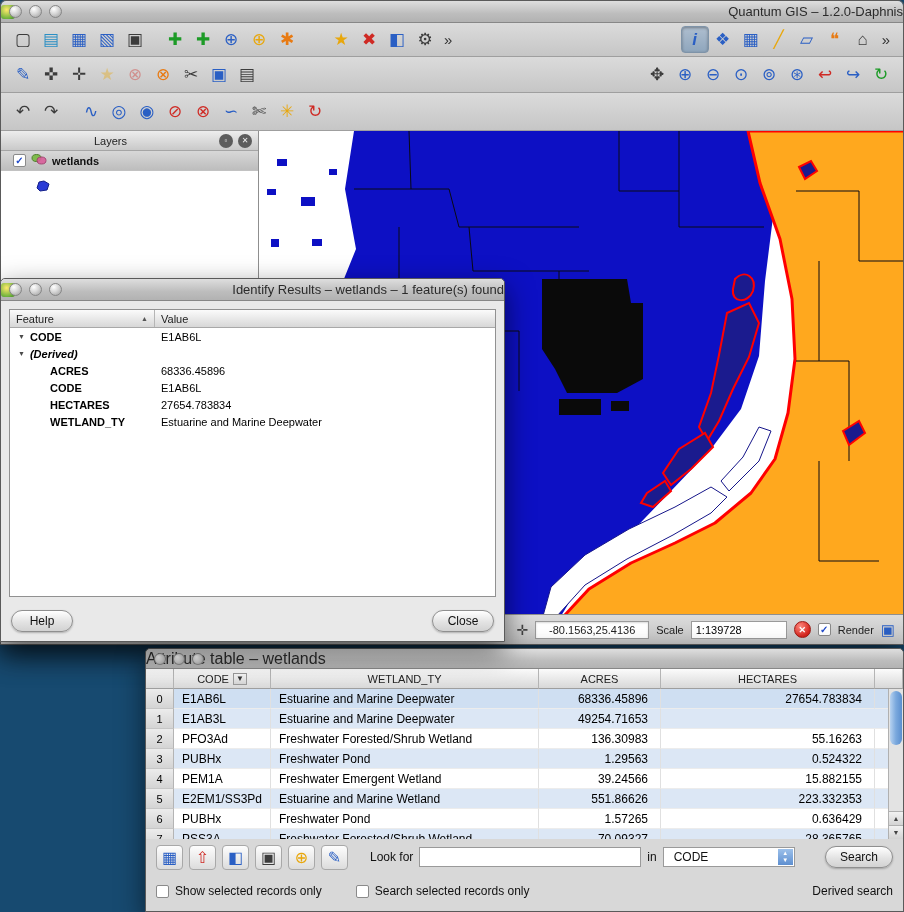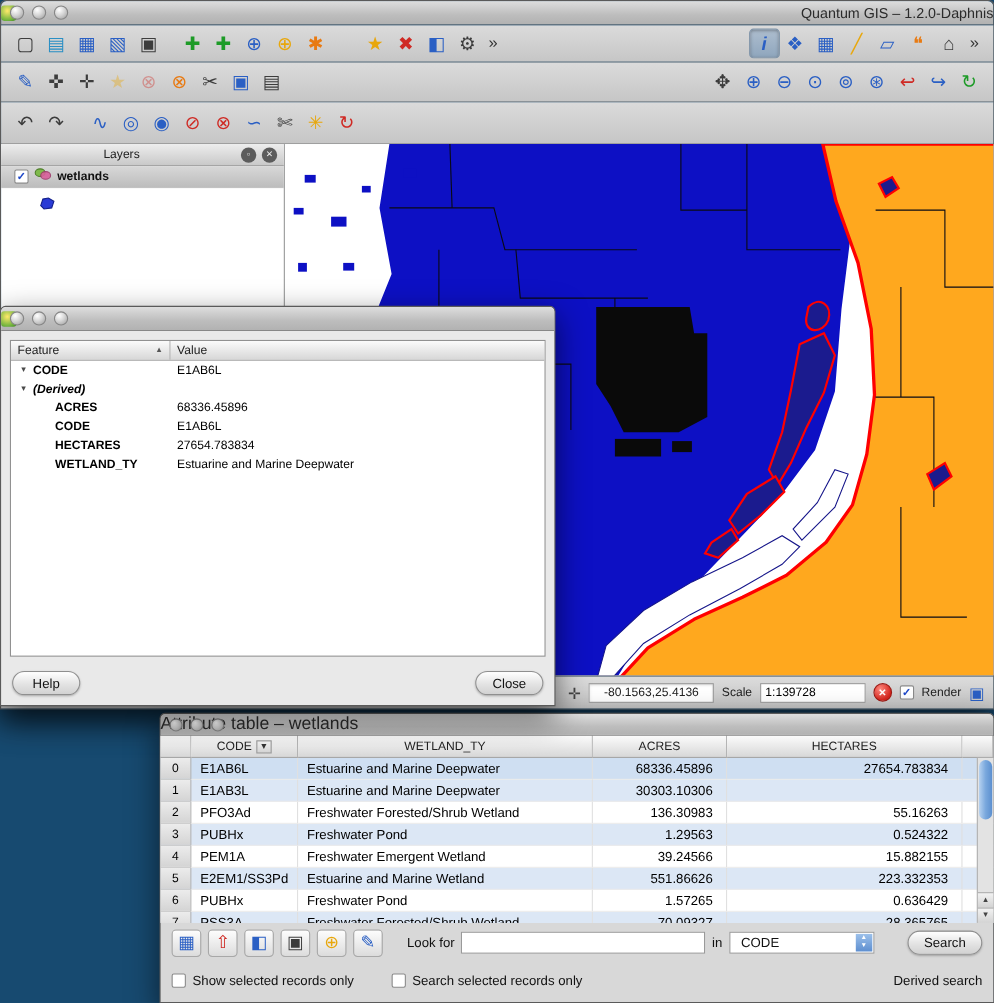--- a/index.html
+++ b/index.html
@@ -287,21 +287,21 @@
         <span class="at-c w-code">E1AB6L</span>
         <span class="at-c w-wet">Estuarine and Marine Deepwater</span>
         <span class="at-c w-acres num">68336.45896</span>
         <span class="at-c w-hect num">27654.783834</span>
         <span class="at-c w-fill"></span>
       </div>
       <div class="at-row alt">
         <span class="at-n">1</span>
         <span class="at-c w-code">E1AB3L</span>
         <span class="at-c w-wet">Estuarine and Marine Deepwater</span>
-        <span class="at-c w-acres num">30303.10306</span>
+        <span class="at-c w-acres num">49254.71653</span>
         <span class="at-c w-fill"></span>
       </div>
       <div class="at-row">
         <span class="at-n">2</span>
         <span class="at-c w-code">PFO3Ad</span>
         <span class="at-c w-wet">Freshwater Forested/Shrub Wetland</span>
         <span class="at-c w-acres num">136.30983</span>
         <span class="at-c w-hect num">55.16263</span>
         <span class="at-c w-fill"></span>
       </div>
@@ -388,20 +388,21 @@
 
 <div class="window dialog">
   <div class="titlebar">
     <div class="lights">
       <span class="light"></span>
       <span class="light"></span>
       <span class="light"></span>
     </div>
     <div class="title">
       <span class="appicon"></span>
+      <span>Identify Results – wetlands – 1 feature(s) found</span>
     </div>
   </div>
 
   <div class="dlg-body">
     <div class="id-head">
       <span class="id-hfeat">
           <span>Feature</span>
           <span class="sort-a">▲</span>
         </span>
       <span class="id-hval">Value</span>

